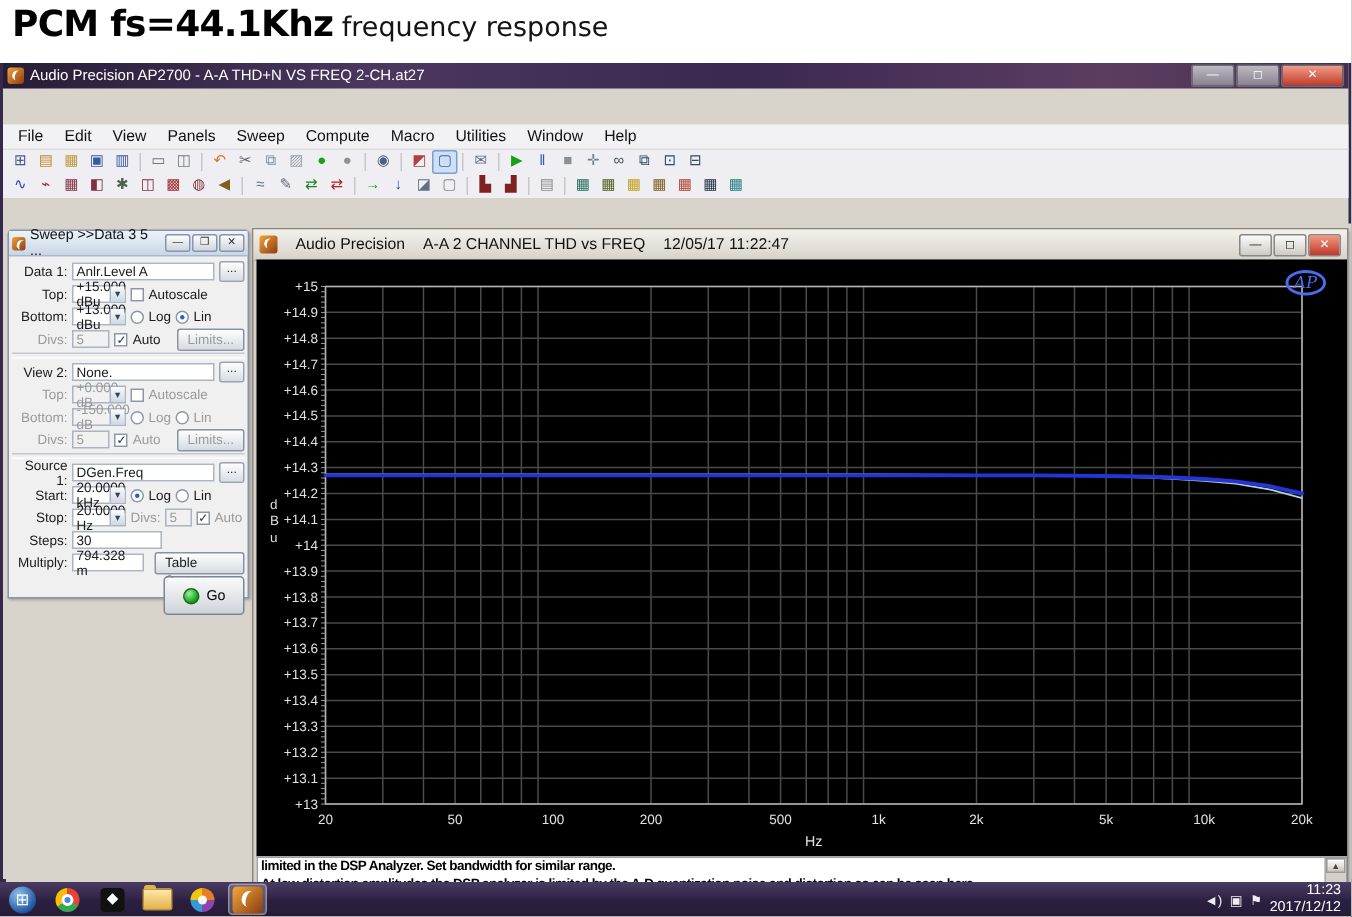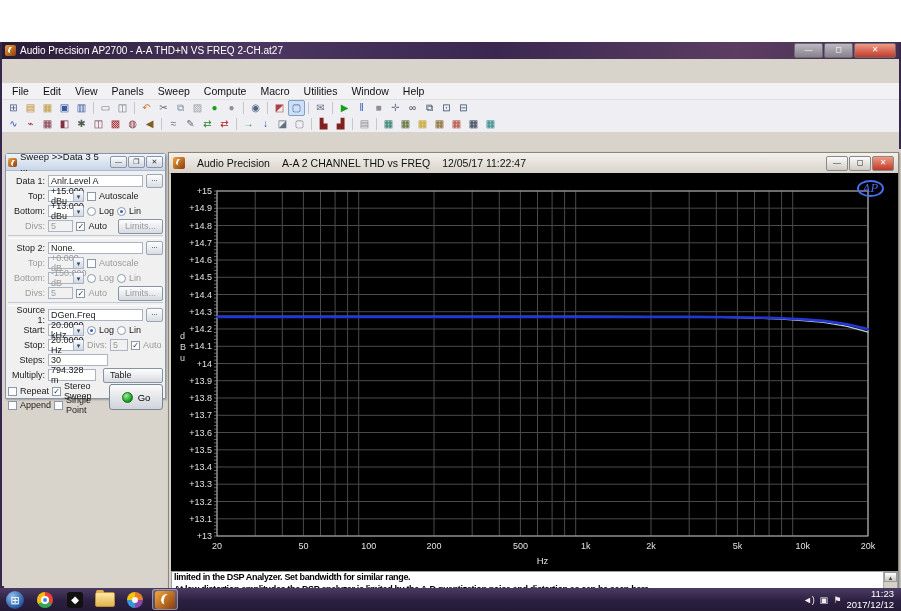--- a/index.html
+++ b/index.html
@@ -116,20 +116,23 @@
             border-left:3px solid #fff;transform:rotate(16deg);}
   .tray{margin-left:auto;display:flex;align-items:center;gap:5px;padding-right:7px;color:#fff;}
   .tray-ico{font-size:9px;color:#eee;}
   .clock{text-align:right;font-size:9.5px;line-height:10.5px;color:#fff;}
 </style>
 </head>
 <body>
 
 <div class="page">
 
+  <div class="heading">
+    <span class="h-bold">PCM fs=44.1Khz</span><span class="h-rest"> frequency response</span>
+  </div>
 
   <div class="mainwin">
     <div class="titlebar">
       <span class="ap-ico"></span>
       <span>Audio Precision AP2700 - A-A THD+N VS FREQ 2-CH.at27</span>
       <span class="winbtns">
         <span class="wbtn">—</span>
         <span class="wbtn">◻</span>
         <span class="wbtn close">✕</span>
       </span>
@@ -250,21 +253,21 @@
           <div class="sp-row dis">
             <span class="sp-label">Divs:</span>
             <span class="sp-input disbox" style="width:26px">5</span>
             <span class="chk checked"></span>
             <span style="color:#1a1a1a">Auto</span>
             <span class="spb" style="margin-left:8px">Limits...</span>
           </div>
           <div class="sp-div"></div>
 
           <div class="sp-row">
-            <span class="sp-label">Stop 2:</span>
+            <span class="sp-label">View 2:</span>
             <span class="sp-input wide">None.</span>
             <span class="dots-btn">...</span>
           </div>
           <div class="sp-row dis">
             <span class="sp-label">Top:</span>
             <span class="sp-input combo disbox">+0.000  dB</span>
             <span class="chk"></span>
             <span>Autoscale</span>
           </div>
           <div class="sp-row dis">
@@ -308,34 +311,20 @@
           <div class="sp-row">
             <span class="sp-label">Steps:</span>
             <span class="sp-input" style="width:60px">30</span>
           </div>
           <div class="sp-row">
             <span class="sp-label">Multiply:</span>
             <span class="sp-input" style="width:60px">794.328 m</span>
             <span class="spb" style="margin-left:4px">Table Sweep...</span>
           </div>
           <div style="display:flex;margin-top:2px;">
-            <div style="flex:1">
-              <div class="sp-row" style="margin:0">
-                <span class="chk"></span>
-                <span>Repeat</span>
-                <span class="chk checked"></span>
-                <span>Stereo Sweep</span>
-              </div>
-              <div class="sp-row" style="margin:0">
-                <span class="chk"></span>
-                <span>Append</span>
-                <span class="chk"></span>
-                <span>Single Point</span>
-              </div>
-            </div>
             <div class="go-btn">
               <span class="led"></span>
               <span>Go</span>
             </div>
           </div>
         </div>
       </div>
 
       <div class="graphwin">
         <div class="gw-title">

